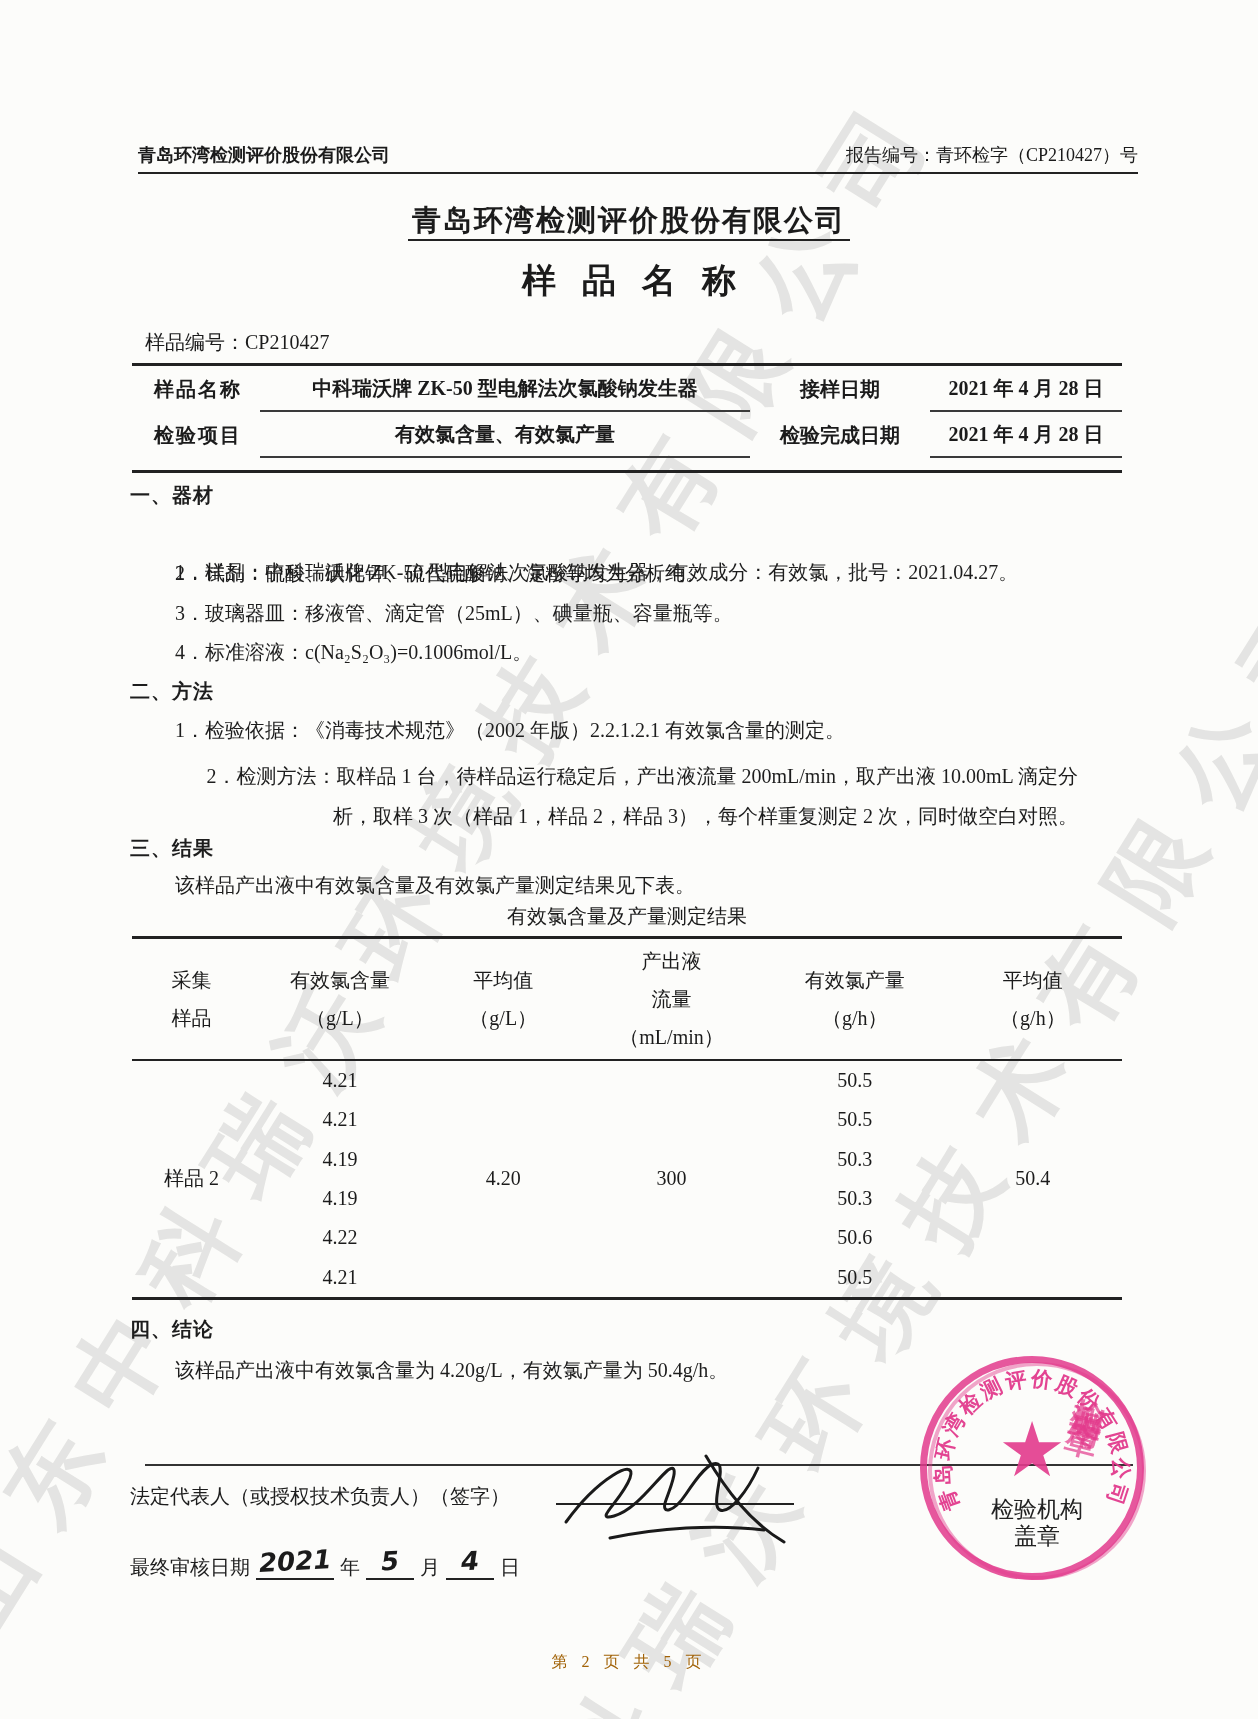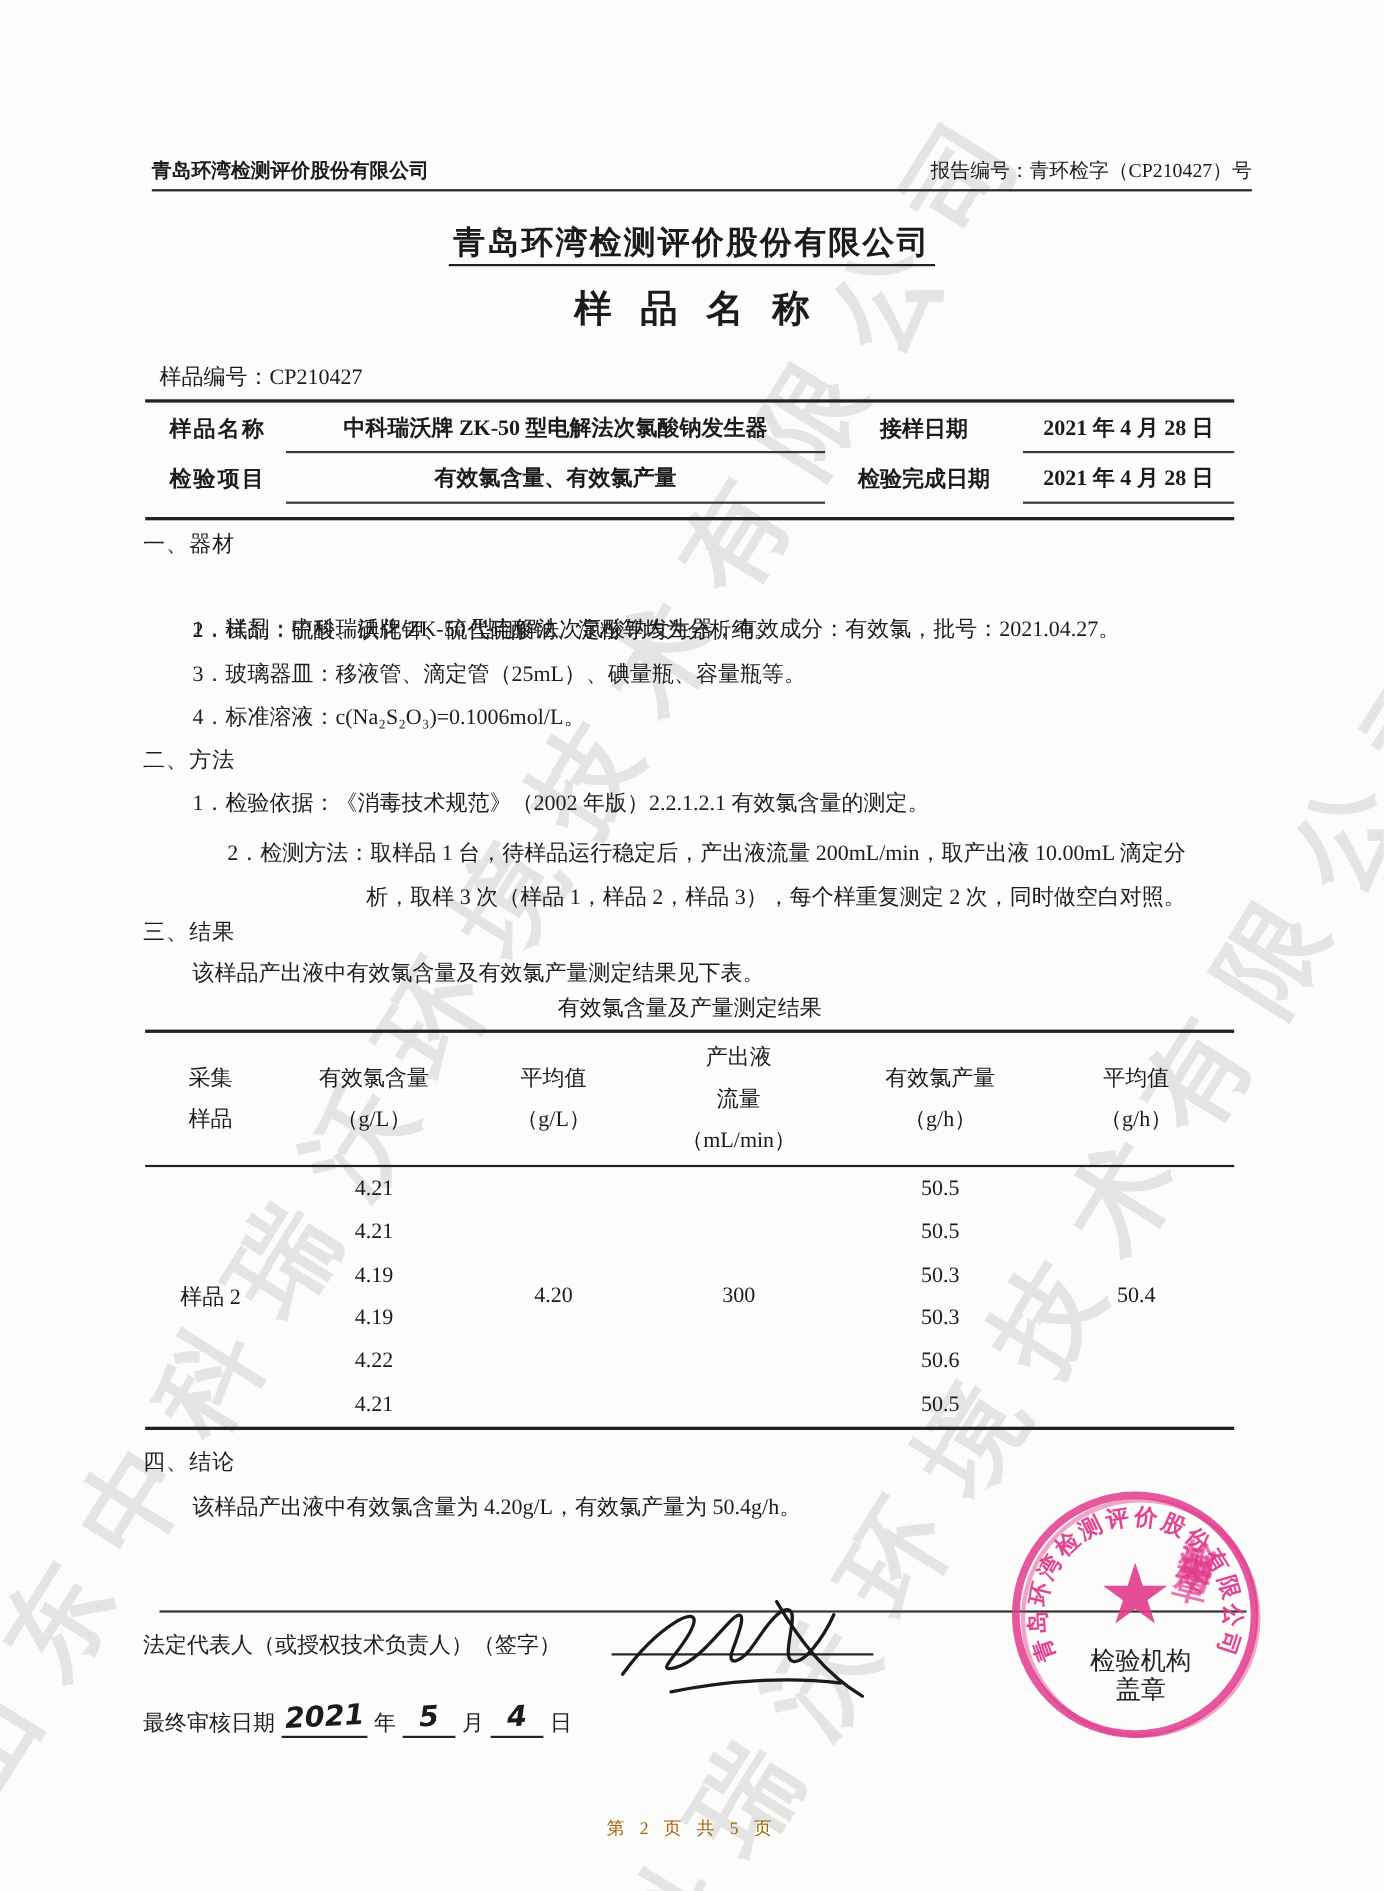--- a/index.html
+++ b/index.html
@@ -32,21 +32,21 @@
   .t-report span{letter-spacing:26px;padding-left:26px;}
   .sampleno{left:145px;top:329px;font-size:20px;}
   
   .info-tbl{left:132px;top:363px;width:990px;border-top:3px solid #222;border-bottom:3px solid #222;
             padding-bottom:12px;z-index:1;}
   .info-row{display:grid;grid-template-columns:128px 490px 180px 192px;height:46px;font-weight:bold;}
   .info-cell{display:flex;align-items:center;justify-content:center;font-size:20px;}
   .info-cell.lbl{justify-content:flex-start;padding-left:22px;letter-spacing:2px;}
   .info-cell.val{border-bottom:2px solid #3a3a3a;}
   
-  .sec-h{font-weight:normal;letter-spacing:1px;}
+  .sec-h{font-weight:bold;letter-spacing:1px;}
   
   .rt-title{left:132px;top:903px;width:990px;text-align:center;font-size:20px;}
   .rt{left:132px;top:936px;width:990px;border-top:3px solid #222;border-bottom:3px solid #222;z-index:1;}
   .rt-head{display:grid;grid-template-columns:12% 18% 15% 19% 18% 18%;height:120px;
            border-bottom:2px solid #222;}
   .rt-hc{display:flex;flex-direction:column;align-items:center;justify-content:center;
          font-size:20px;line-height:38px;}
   .rt-body{display:grid;grid-template-columns:12% 18% 15% 19% 18% 18%;
            grid-auto-rows:39.3px;height:236px;}
   .rt-cell{display:flex;align-items:center;justify-content:center;font-size:20px;}

